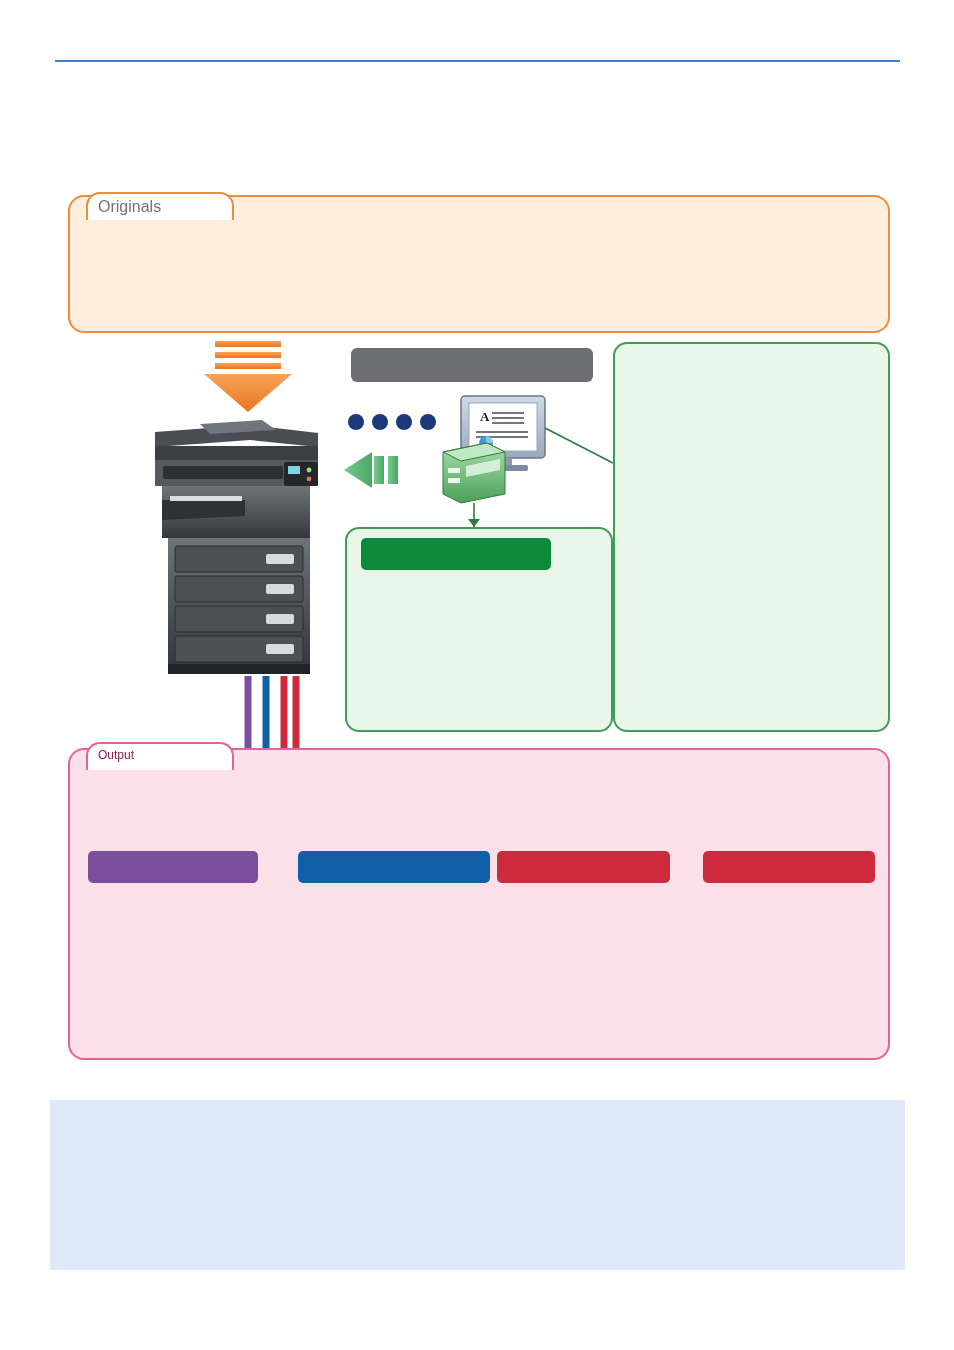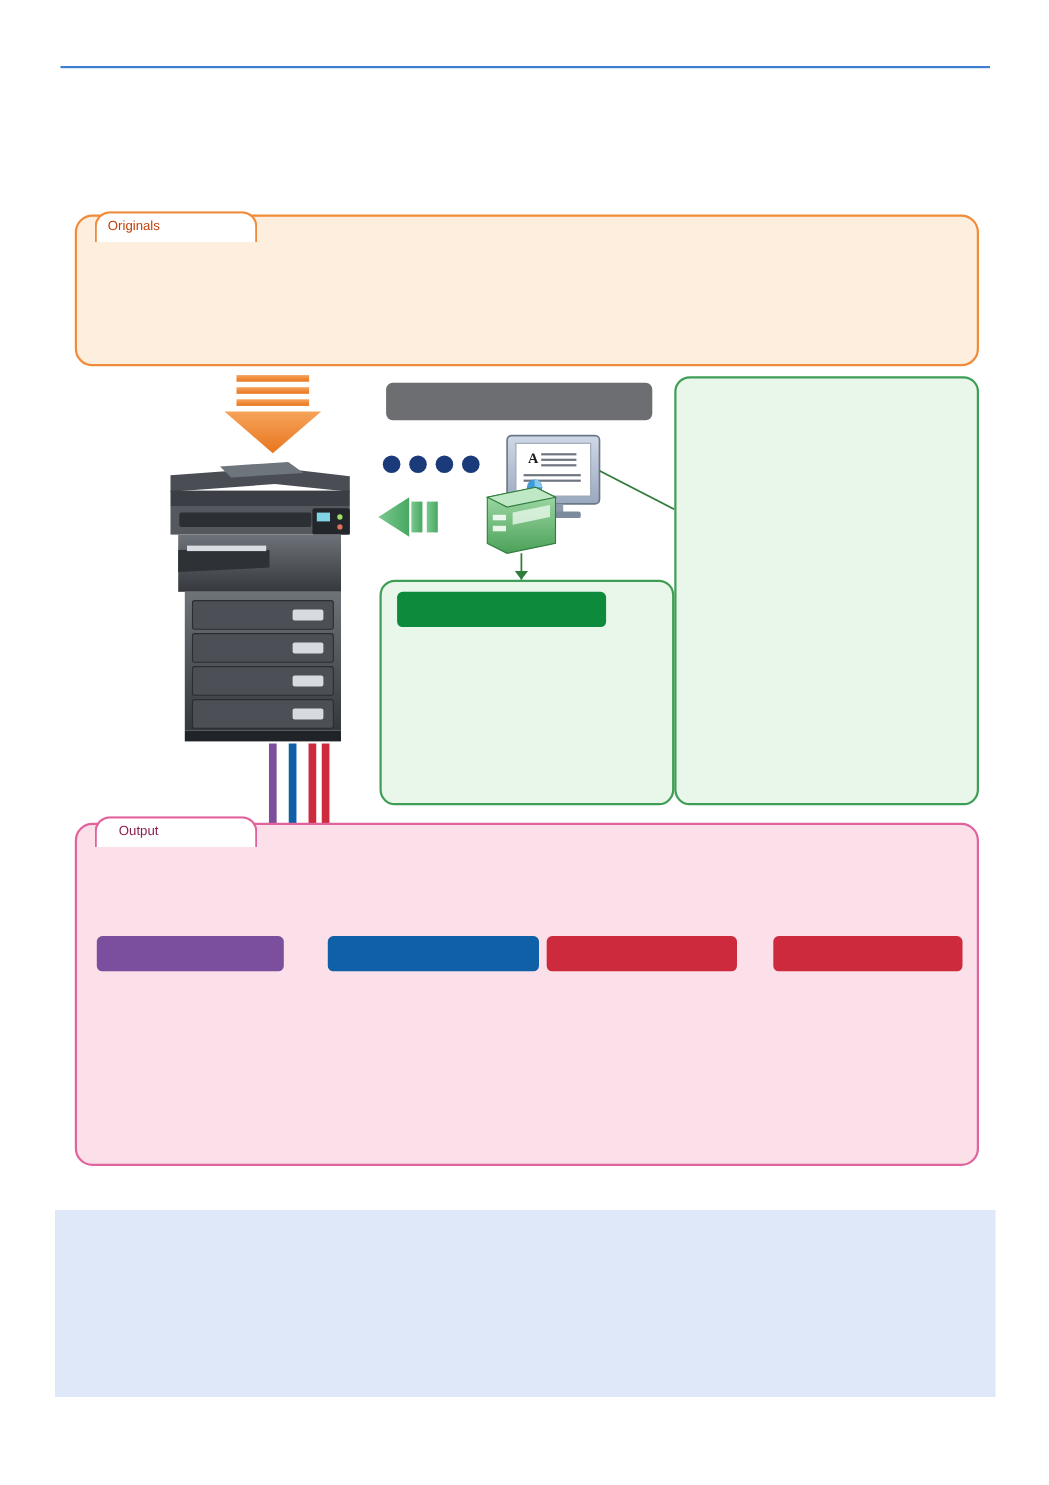--- a/index.html
+++ b/index.html
@@ -47,22 +47,22 @@
     border-top-left-radius: 14px;
     border-top-right-radius: 14px;
     border-bottom: none;
     background: #ffffff;
     box-sizing: border-box;
   }
   .orange-tab-label {
     position: absolute;
     left: 98px;
     top: 198px;
-    font-size: 12px;
-    color: #c2410c;
+    font-size: 16px;
+    color: #737373;
     white-space: nowrap;
     text-align: center;
   }
 
   
   .pink-panel {
     position: absolute;
     left: 68px;
     top: 748px;
     width: 822px;
@@ -80,21 +80,21 @@
     height: 28px;
     border: 2px solid #e0649b;
     border-top-left-radius: 14px;
     border-top-right-radius: 14px;
     border-bottom: none;
     background: #ffffff;
     box-sizing: border-box;
   }
   .pink-tab-label {
     position: absolute;
-    left: 108px;
+    left: 98px;
     top: 748px;
     font-size: 12px;
     color: #8a1f4d;
     white-space: nowrap;
   }
 
   
   .green-box {
     position: absolute;
     border: 2px solid #3f9e55;

